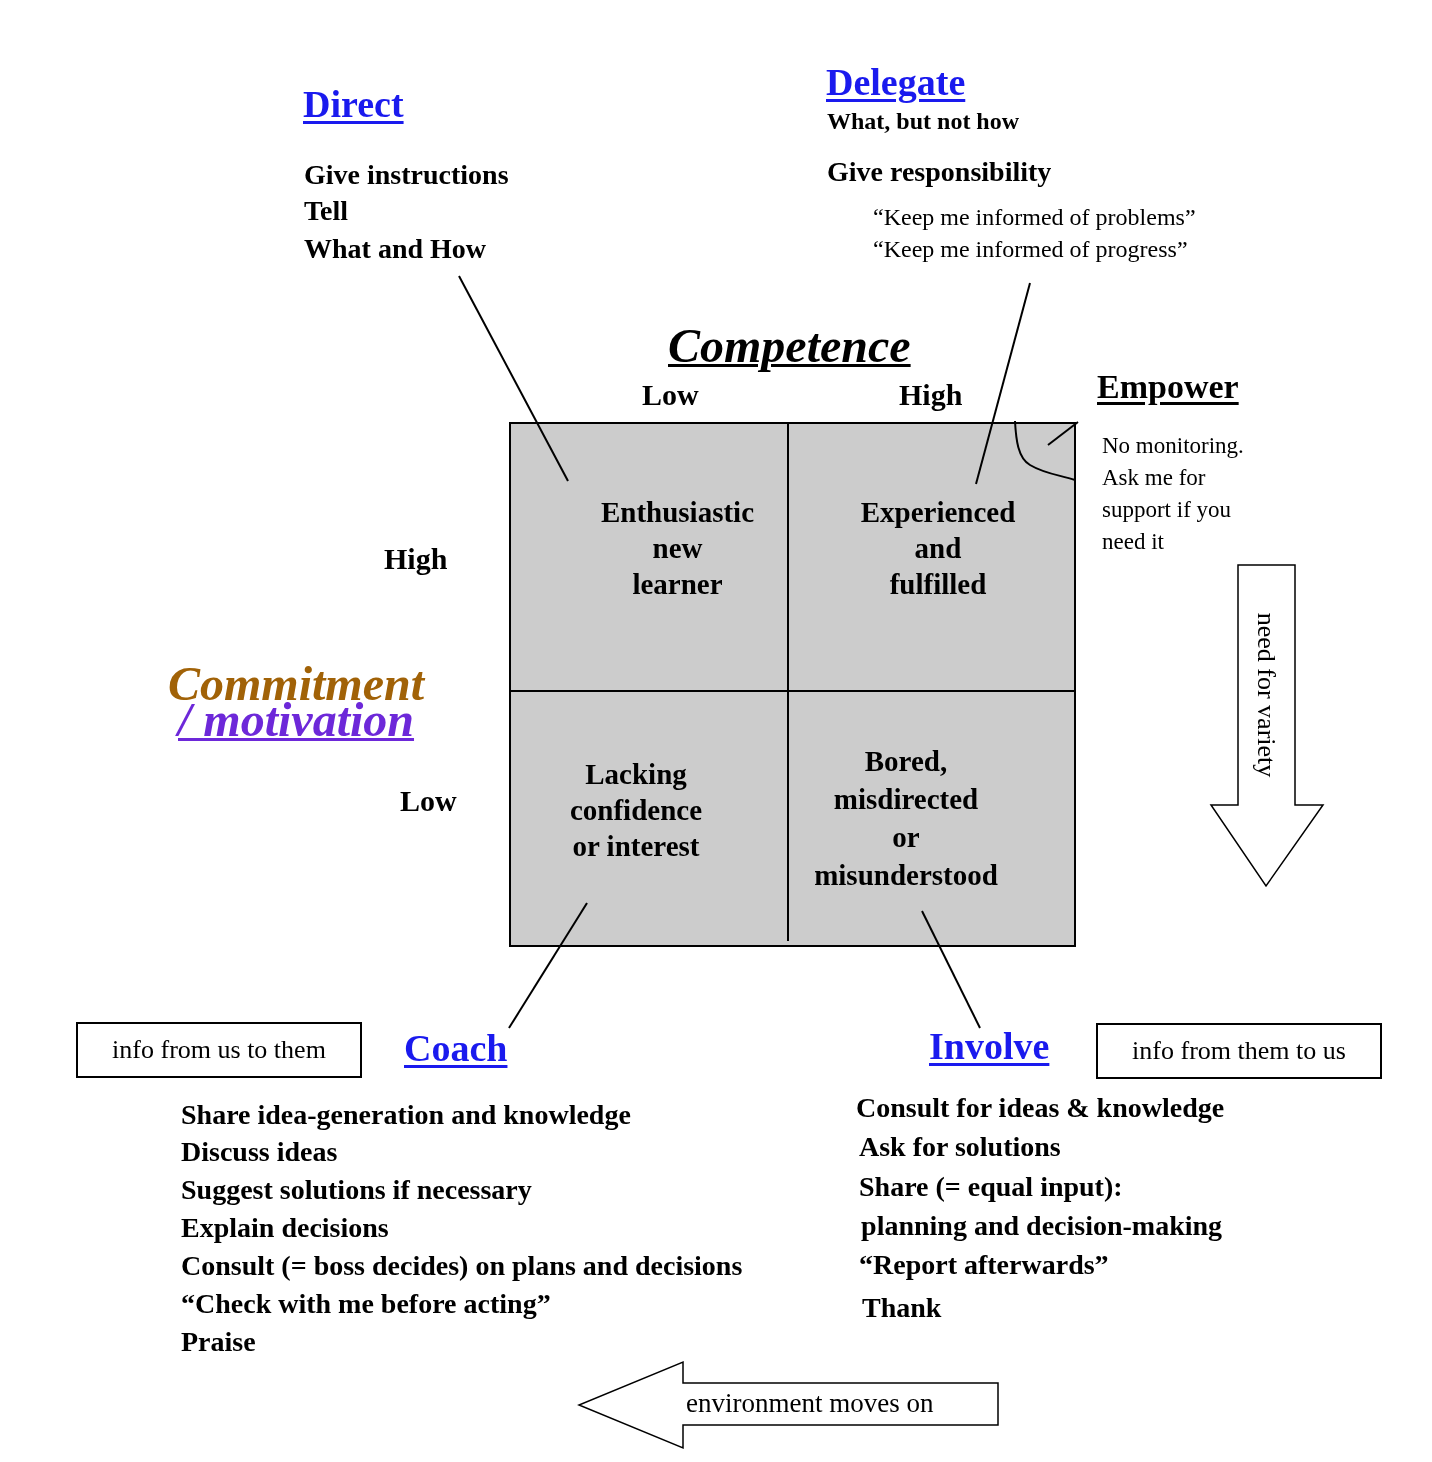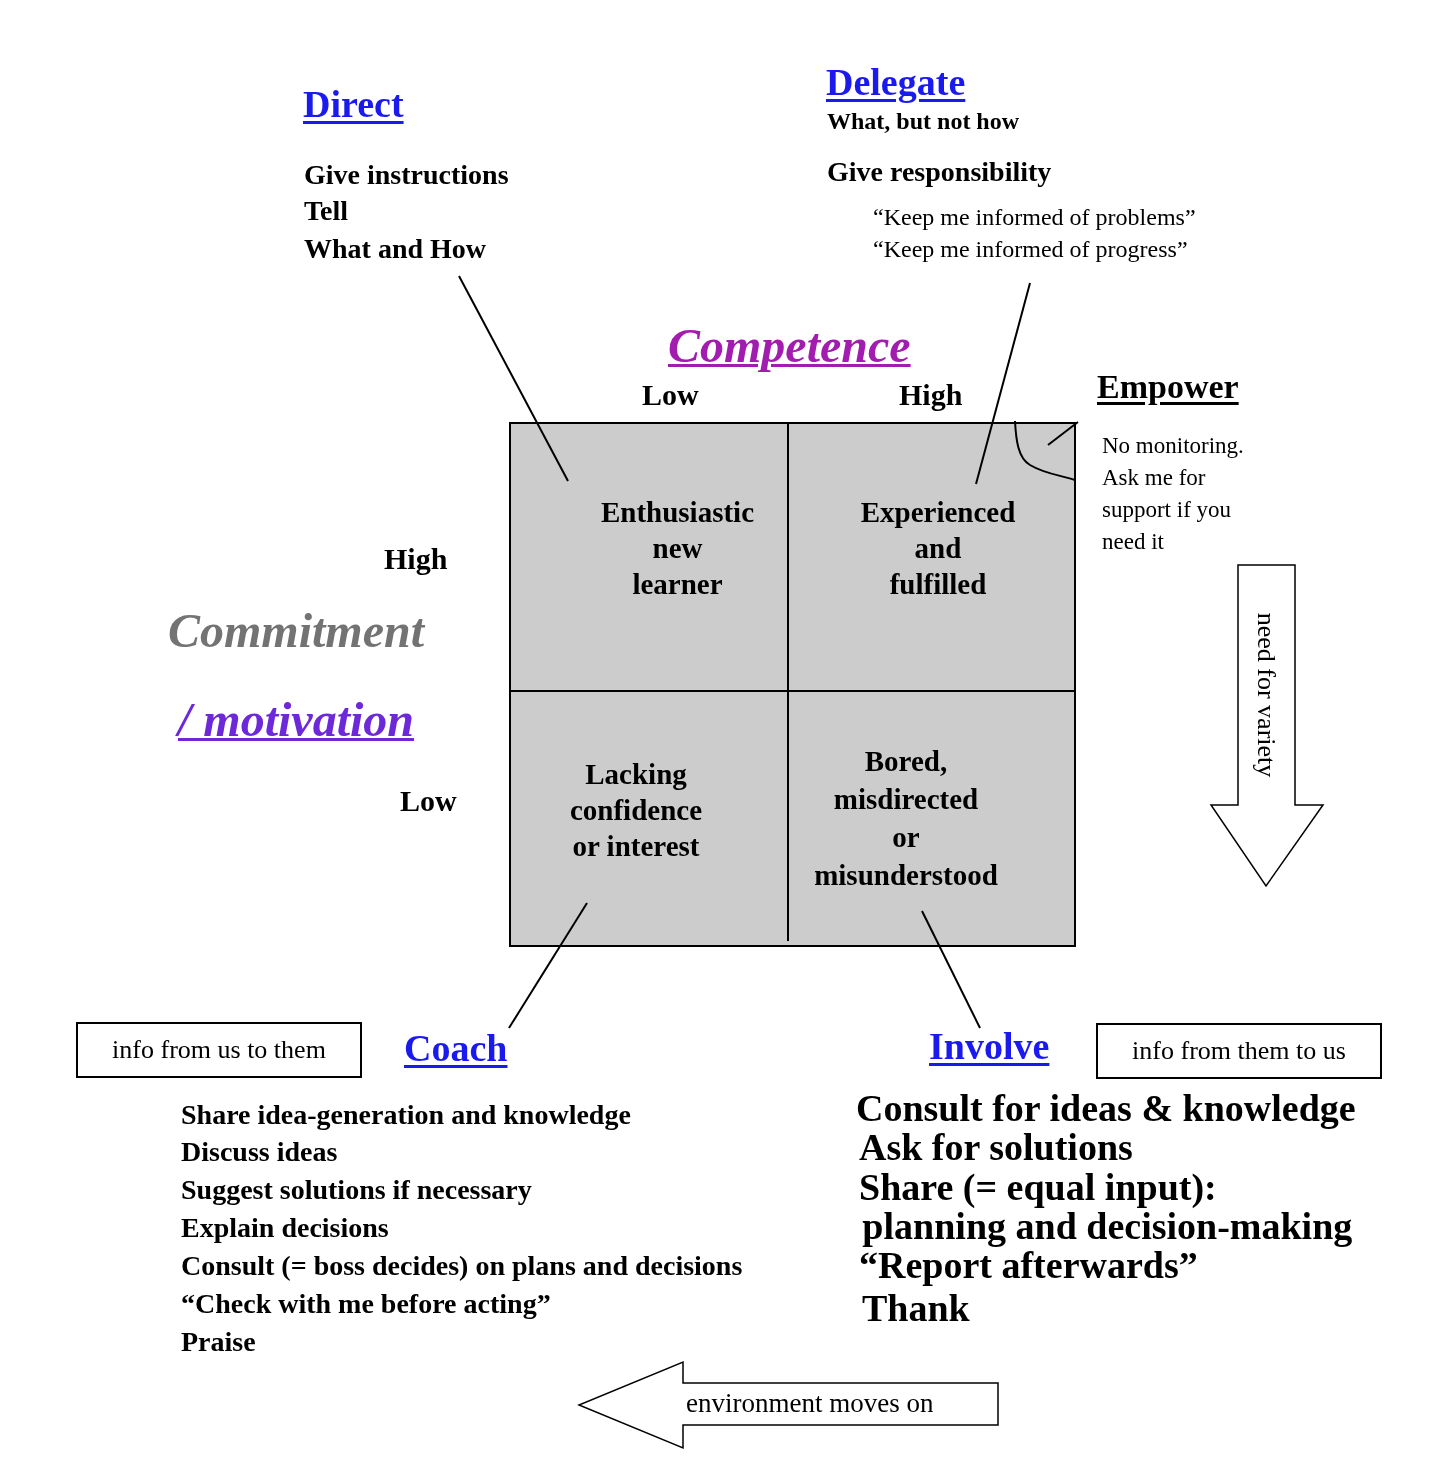--- a/index.html
+++ b/index.html
@@ -45,35 +45,35 @@
   <div style="line-height:36px;">Tell</div>
   <div style="line-height:40px;">What and How</div>
 </div>
 
 <div class="abs hdr blue" style="left:826px; top:60px;">Delegate</div>
 <div class="abs b" style="left:827px; top:108px; font-size:24px;">What, but not how</div>
 <div class="abs b" style="left:827px; top:156px; font-size:28px;">Give responsibility</div>
 <div class="abs" style="left:873px; top:204px; font-size:24px;">“Keep me informed of problems”</div>
 <div class="abs" style="left:873px; top:236px; font-size:24px;">“Keep me informed of progress”</div>
 
-<div class="abs b" style="left:668px; top:318px; font-size:48px; font-style:italic; color:#a21caf; text-decoration:underline; text-decoration-thickness:3px; text-underline-offset:2px;text-align:center;">Competence</div>
+<div class="abs b" style="left:668px; top:318px; font-size:48px; font-style:italic; color:#000000; text-decoration:underline; text-decoration-thickness:3px; text-underline-offset:2px;text-align:center;">Competence</div>
 <div class="abs axis" style="left:642px; top:378px;">Low</div>
 <div class="abs axis" style="left:899px; top:378px;">High</div>
 
 <div class="abs b" style="left:1097px; top:368px; font-size:34px; text-decoration:underline; text-decoration-thickness:3px; text-underline-offset:4px;">Empower</div>
 <div class="abs" style="left:1102px; top:430px; font-size:23px; line-height:32px;">
   <div>No monitoring.</div>
   <div>Ask me for</div>
   <div>support if you</div>
   <div>need it</div>
 </div>
 
 <div class="abs axis" style="left:384px; top:542px;">High</div>
 <div class="abs axis" style="left:400px; top:784px;">Low</div>
-<div class="abs b" style="left:168px; top:603px; font-size:48px; font-style:italic; color:#737373;">Commitment</div>
+<div class="abs b" style="left:168px; top:656px; font-size:48px; font-style:italic; color:#a16207;">Commitment</div>
 <div class="abs b" style="left:178px; top:692px; font-size:48px; font-style:italic; color:#6d28d9; text-decoration:underline; text-decoration-thickness:3px; text-underline-offset:2px;">/ motivation</div>
 
 <div class="quad" style="left:512px; top:494px; width:331px;">
   <div>
     <div>Enthusiastic</div>
     <div>new</div>
     <div>learner</div>
   </div>
 </div>
 <div class="quad" style="left:790px; top:494px; width:296px;">
@@ -112,21 +112,21 @@
   <div style="line-height:38px;">Explain decisions</div>
   <div style="line-height:38px;">Consult (= boss decides) on plans and decisions</div>
   <div style="line-height:38px;">“Check with me before acting”</div>
   <div style="line-height:38px;">Praise</div>
 </div>
 
 <div class="abs hdr blue" style="left:929px; top:1024px;">Involve</div>
 <div class="box" style="left:1096px; top:1023px; width:282px; height:52px;">
   <span>info from them to us</span>
 </div>
-<div class="abs list b" style="left:856px; top:1089px; font-size:38px;">
+<div class="abs list b" style="left:856px; top:1089px; font-size:28px;">
   <div style="line-height:38px;">Consult for ideas &amp; knowledge</div>
   <div style="line-height:40px; padding-left:3px;">Ask for solutions</div>
   <div style="line-height:40px; padding-left:3px;">Share (= equal input):</div>
   <div style="line-height:38px; padding-left:3px;text-align:center;">planning and decision-making</div>
   <div style="line-height:40px; padding-left:3px;">“Report afterwards”</div>
   <div style="line-height:46px; padding-left:6px;">Thank</div>
 </div>
 
 <div class="abs" style="left:686px; top:1388px; font-size:27px;">environment moves on</div>
 

